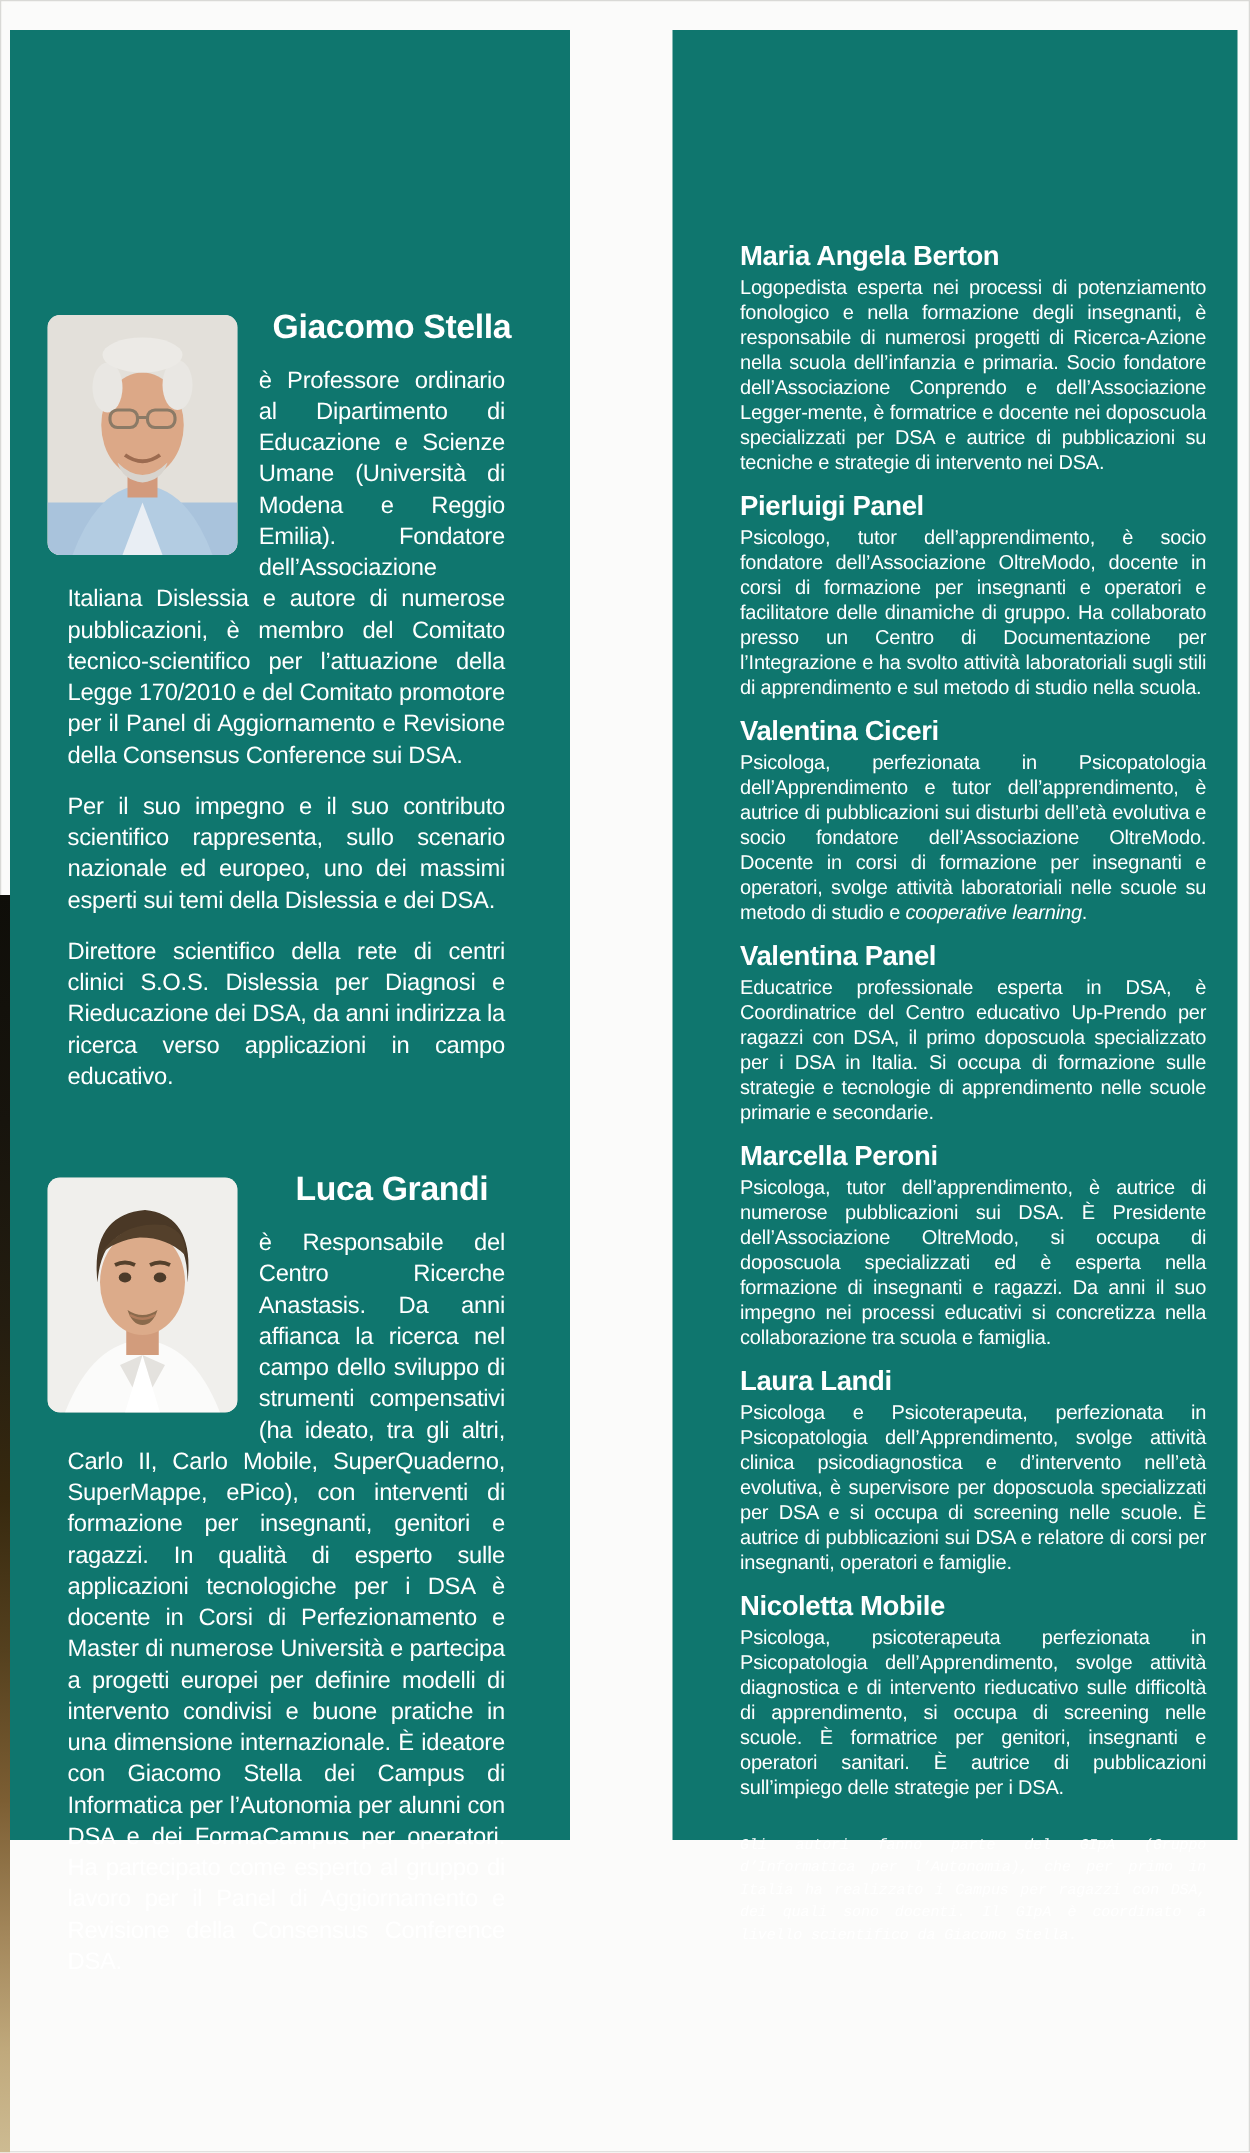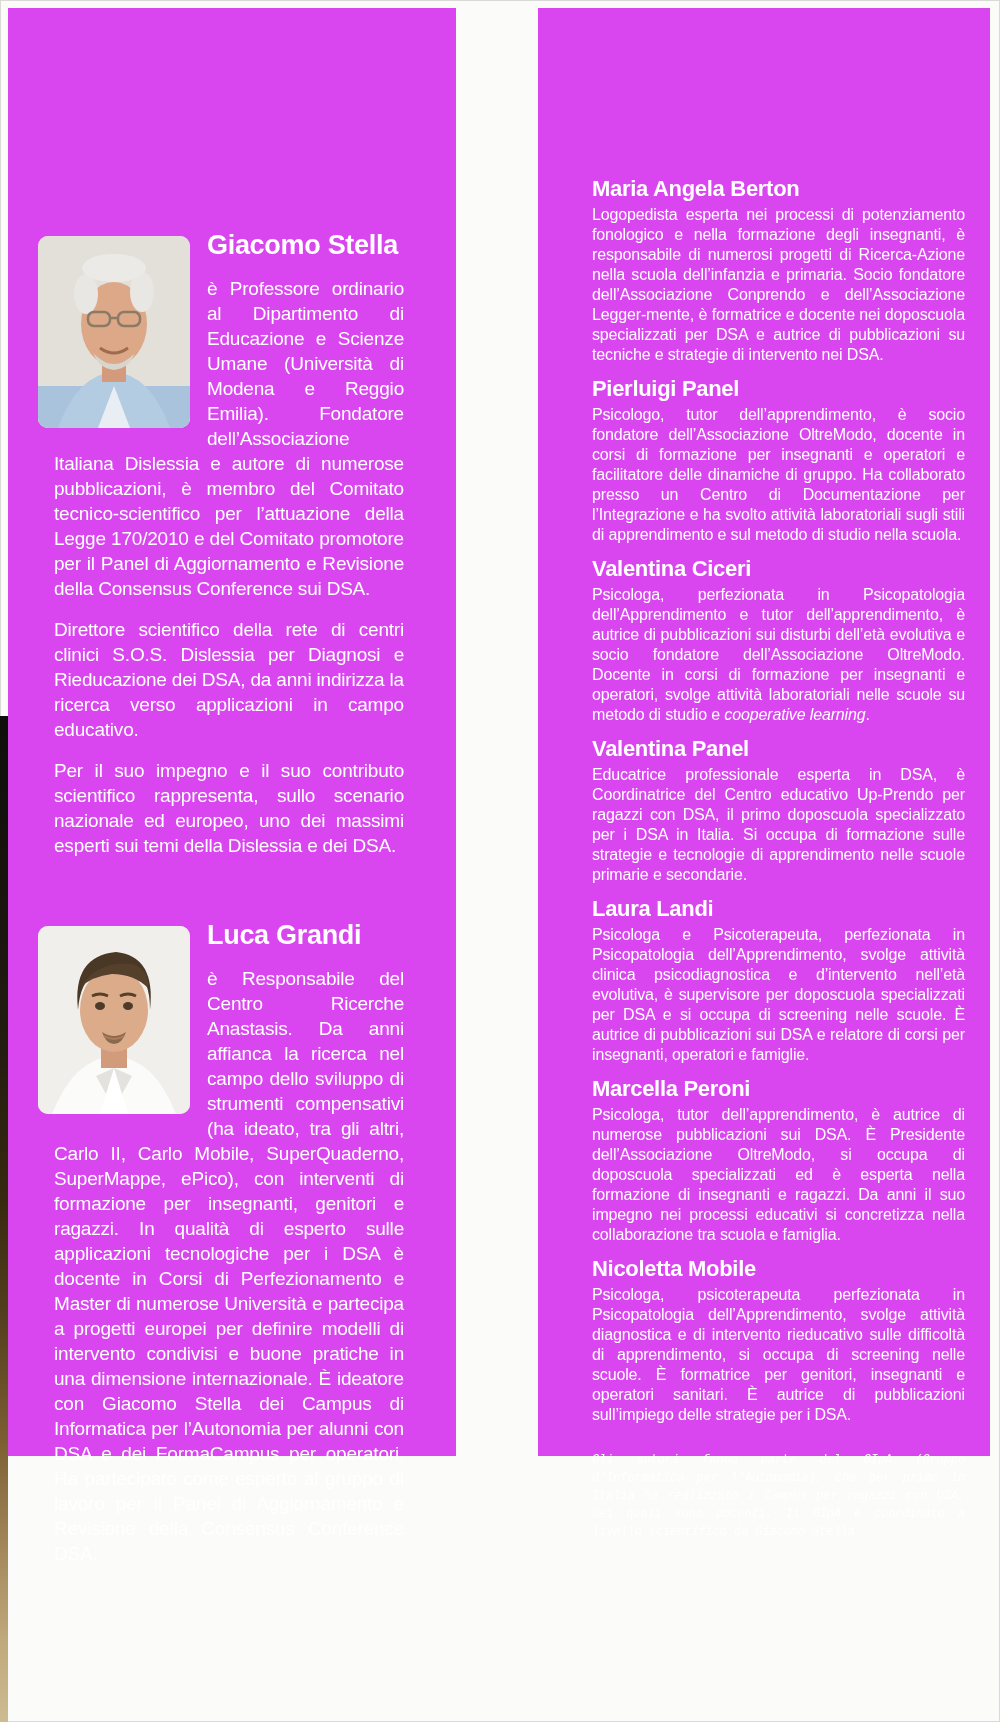--- a/index.html
+++ b/index.html
@@ -15,35 +15,35 @@
     box-shadow:inset 0 0 0 1px #d9d9d6;
   }
   
   .cover-sliver{
     position:absolute;left:0;top:716px;width:8px;height:1006px;
     background:linear-gradient(to bottom,
       #0f0e09 0%, #17140d 18%, #241d10 34%, #37290f 48%,
       #54401e 60%, #7c5e33 72%, #a4885c 83%, #c0a97c 92%, #cdbb92 100%);
   }
   .panel{
-    position:absolute;top:8px;height:1448px;
-    background:#d946ef;color:#ffffff;
+    position:absolute;top:24px;height:1448px;
+    background:#0f766e;color:#ffffff;
   }
   .panel-left{left:8px;width:448px;}
   .panel-right{left:538px;width:452px;box-sizing:border-box;
     padding:168px 25px 0 54px;}
   
   .bio-block{
     position:absolute;left:30px;right:36px;
     text-align:justify;
   }
   .bio-block h2{
     margin:0 0 6px 0;
     font-size:27px;line-height:30px;font-weight:bold;
-    letter-spacing:-0.3px;text-align:left;
+    letter-spacing:-0.3px;text-align:center;
   }
   .bio-block p{
     margin:16px;font-size:19px;line-height:25px;letter-spacing:-0.2px;
   }
   .photo{
     float:left;width:152px;margin:6px 17px 4px 0;
     border-radius:10px;overflow:hidden;background:#e7e4df;
   }
   .photo svg{display:block;width:100%;height:auto;}
   
@@ -83,22 +83,22 @@
           <ellipse cx="76" cy="32" rx="32" ry="14" fill="#eceae6"></ellipse>
           <rect x="50" y="76" width="22" height="14" rx="6" fill="none" stroke="#8b7a66" stroke-width="2.5"></rect>
           <rect x="80" y="76" width="22" height="14" rx="6" fill="none" stroke="#8b7a66" stroke-width="2.5"></rect>
           <line x1="72" y1="82" x2="80" y2="82" stroke="#8b7a66" stroke-width="2.5"></line>
           <path d="M62 112 Q76 122 90 112" fill="none" stroke="#9c6b50" stroke-width="3"></path>
           <path d="M56 118 Q76 138 96 118 Q92 132 76 134 Q60 132 56 118 Z" fill="#d8d4ce"></path>
         </svg>
       </div>
       <h2>Giacomo Stella</h2>
       <p>è Professore ordinario al Dipartimento di Educazione e Scienze Umane (Università di Modena e Reggio Emilia). Fondatore dell’Associazione Italiana Dislessia e autore di numerose pubblicazioni, è membro del Comitato tecnico-scientifico per l’attuazione della Legge 170/2010 e del Comitato promotore per il Panel di Aggiornamento e Revisione della Consensus Conference sui DSA.</p>
+      <p>Per il suo impegno e il suo contributo scientifico rappresenta, sullo scenario nazionale ed europeo, uno dei massimi esperti sui temi della Dislessia e dei DSA.</p>
       <p>Direttore scientifico della rete di centri clinici S.O.S. Dislessia per Diagnosi e Rieducazione dei DSA, da anni indirizza la ricerca verso applicazioni in campo educativo.</p>
-      <p>Per il suo impegno e il suo contributo scientifico rappresenta, sullo scenario nazionale ed europeo, uno dei massimi esperti sui temi della Dislessia e dei DSA.</p>
     </section>
 
     <section class="bio-block" style="top:912px">
       <div class="photo">
         <svg viewBox="0 0 152 188" xmlns="http://www.w3.org/2000/svg">
           <rect width="152" height="188" fill="#f0efec"></rect>
           <path d="M14 188 Q36 132 76 130 Q116 132 138 188 Z" fill="#fbfbfa"></path>
           <path d="M62 188 L76 142 L90 188 Z" fill="#ffffff"></path>
           <path d="M58 150 L76 142 L68 168 Z" fill="#e4e2de"></path>
           <path d="M94 150 L76 142 L84 168 Z" fill="#e4e2de"></path>
@@ -136,27 +136,27 @@
       <h3>Valentina Ciceri</h3>
       <p><span>Psicologa, perfezionata in Psicopatologia dell’Apprendimento e tutor dell’apprendimento, è autrice di pubblicazioni sui disturbi dell’età evolutiva e socio fondatore dell’Associazione OltreModo. Docente in corsi di formazione per insegnanti e operatori, svolge attività laboratoriali nelle scuole su metodo di studio e </span><span class="it">cooperative learning</span><span>.</span></p>
     </section>
 
     <section class="person">
       <h3>Valentina Panel</h3>
       <p>Educatrice professionale esperta in DSA, è Coordinatrice del Centro educativo Up-Prendo per ragazzi con DSA, il primo doposcuola specializzato per i DSA in Italia. Si occupa di formazione sulle strategie e tecnologie di apprendimento nelle scuole primarie e secondarie.</p>
     </section>
 
     <section class="person">
-      <h3>Laura Landi</h3>
-      <p>Psicologa e Psicoterapeuta, perfezionata in Psicopatologia dell’Apprendimento, svolge attività clinica psicodiagnostica e d’intervento nell’età evolutiva, è supervisore per doposcuola specializzati per DSA e si occupa di screening nelle scuole. È autrice di pubblicazioni sui DSA e relatore di corsi per insegnanti, operatori e famiglie.</p>
+      <h3>Marcella Peroni</h3>
+      <p>Psicologa, tutor dell’apprendimento, è autrice di numerose pubblicazioni sui DSA. È Presidente dell’Associazione OltreModo, si occupa di doposcuola specializzati ed è esperta nella formazione di insegnanti e ragazzi. Da anni il suo impegno nei processi educativi si concretizza nella collaborazione tra scuola e famiglia.</p>
     </section>
 
     <section class="person">
-      <h3>Marcella Peroni</h3>
-      <p>Psicologa, tutor dell’apprendimento, è autrice di numerose pubblicazioni sui DSA. È Presidente dell’Associazione OltreModo, si occupa di doposcuola specializzati ed è esperta nella formazione di insegnanti e ragazzi. Da anni il suo impegno nei processi educativi si concretizza nella collaborazione tra scuola e famiglia.</p>
+      <h3>Laura Landi</h3>
+      <p>Psicologa e Psicoterapeuta, perfezionata in Psicopatologia dell’Apprendimento, svolge attività clinica psicodiagnostica e d’intervento nell’età evolutiva, è supervisore per doposcuola specializzati per DSA e si occupa di screening nelle scuole. È autrice di pubblicazioni sui DSA e relatore di corsi per insegnanti, operatori e famiglie.</p>
     </section>
 
     <section class="person">
       <h3>Nicoletta Mobile</h3>
       <p>Psicologa, psicoterapeuta perfezionata in Psicopatologia dell’Apprendimento, svolge attività diagnostica e di intervento rieducativo sulle difficoltà di apprendimento, si occupa di screening nelle scuole. È formatrice per genitori, insegnanti e operatori sanitari. È autrice di pubblicazioni sull’impiego delle strategie per i DSA.</p>
     </section>
 
     <p class="footnote">Gli autori fanno parte del GIpA (Gruppo d’Informatica per l’Autonomia), che per primo in Italia ha realizzato i Campus per ragazzi con DSA, dei quali sono docenti. Il GIpA è coordinato a livello scientifico da Giacomo Stella.</p>
 
   </div>

